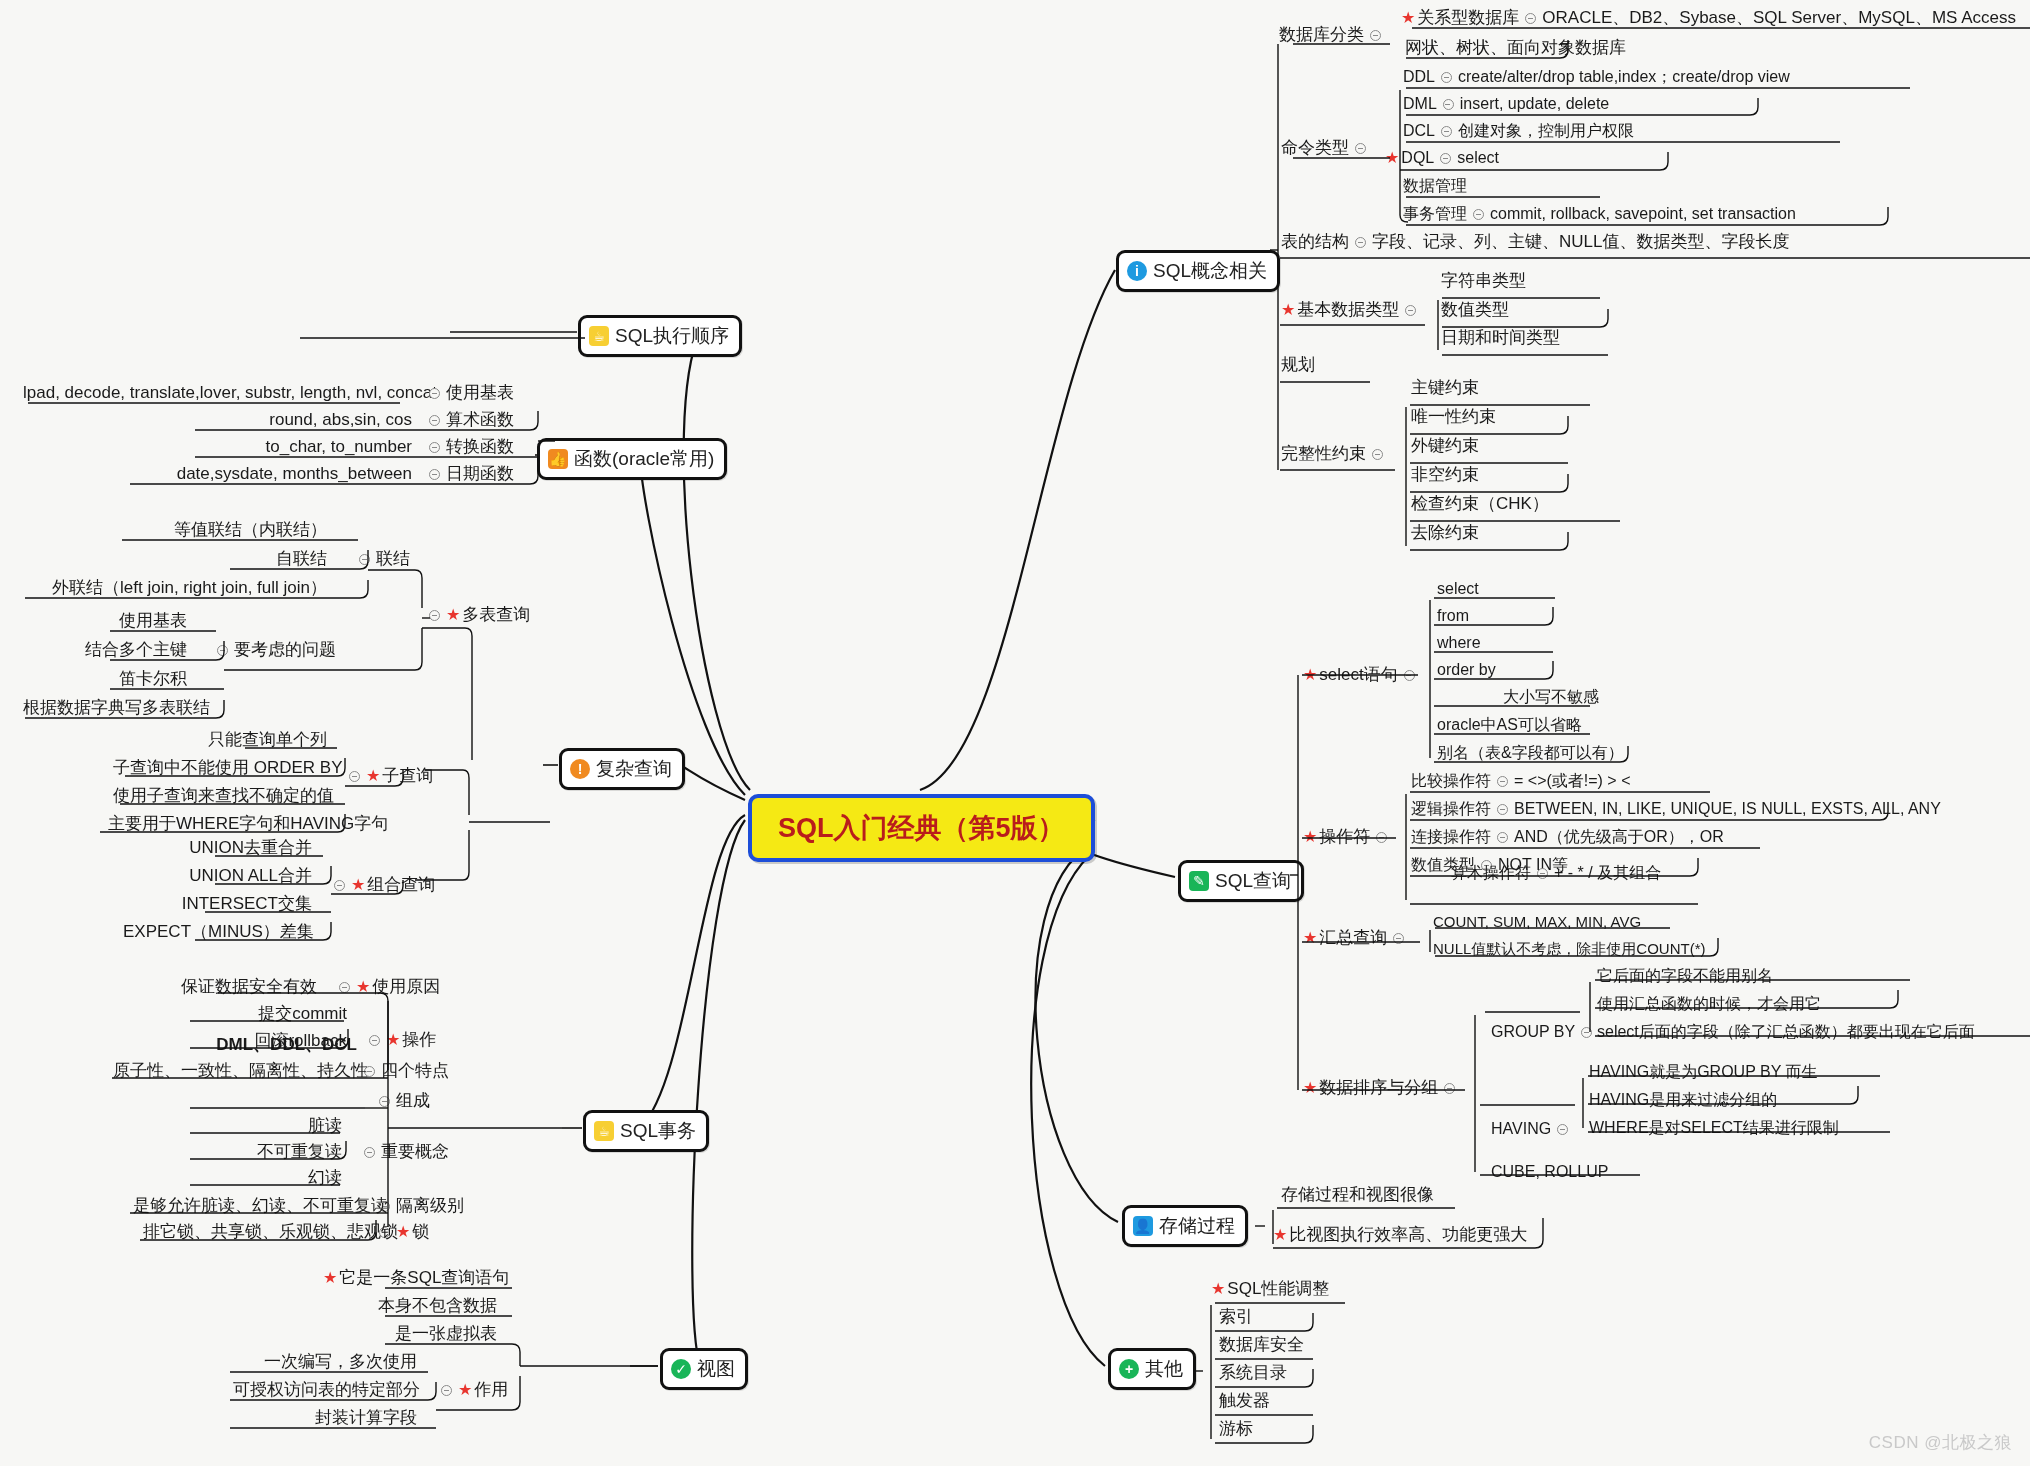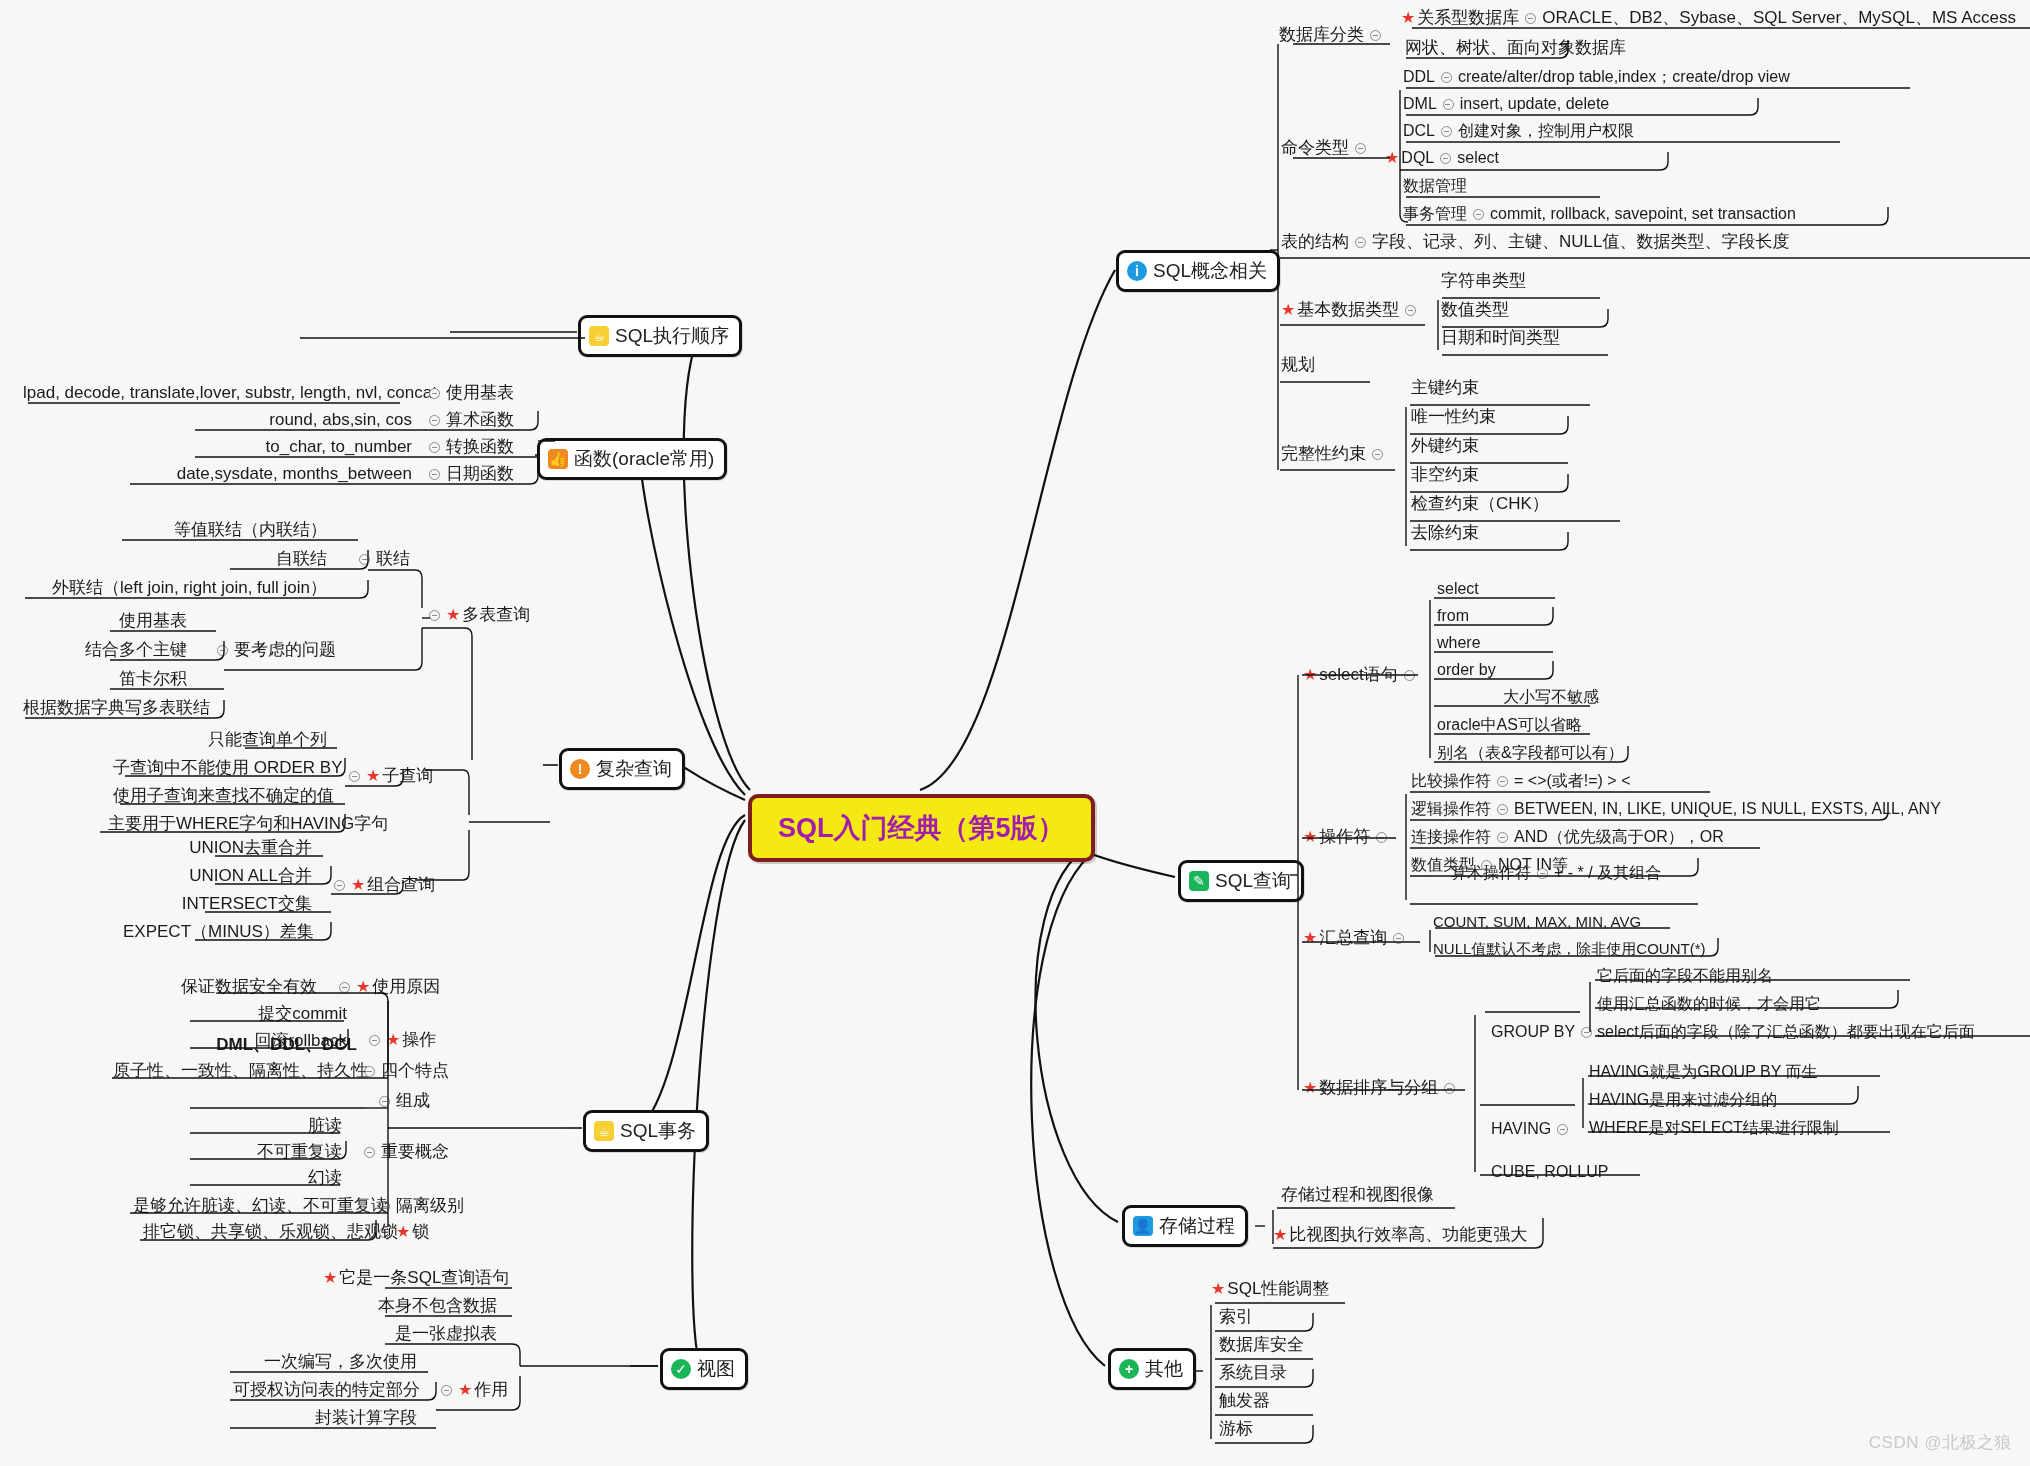--- a/index.html
+++ b/index.html
@@ -89,26 +89,26 @@
   .ico.info   { background: #1e9ae0; border-radius: 50%; }
   .ico.pencil { background: #19b558; }
   .ico.person { background: #1e9ae0; }
   .ico.check  { background: #19b558; border-radius: 50%; }
   .ico.plus   { background: #19b558; border-radius: 50%; }
 
   
   #center-node {
     position: absolute;
     background: #f5e914;
-    border: 4px solid #7f1d1d;
+    border: 4px solid #1d4ed8;
     border-radius: 10px;
     padding: 12px 26px;
     font-size: 27px;
     font-weight: bold;
-    color: #a21caf;
+    color: #b91c1c;
     white-space: nowrap;
     box-shadow: 2px 2px 0 rgba(0,0,0,.18);
   }
 
   
   #exec-order-text {
     position: absolute;
     font-size: 16.5px;
     color: #1a1a1a;
     line-height: 1.22;

